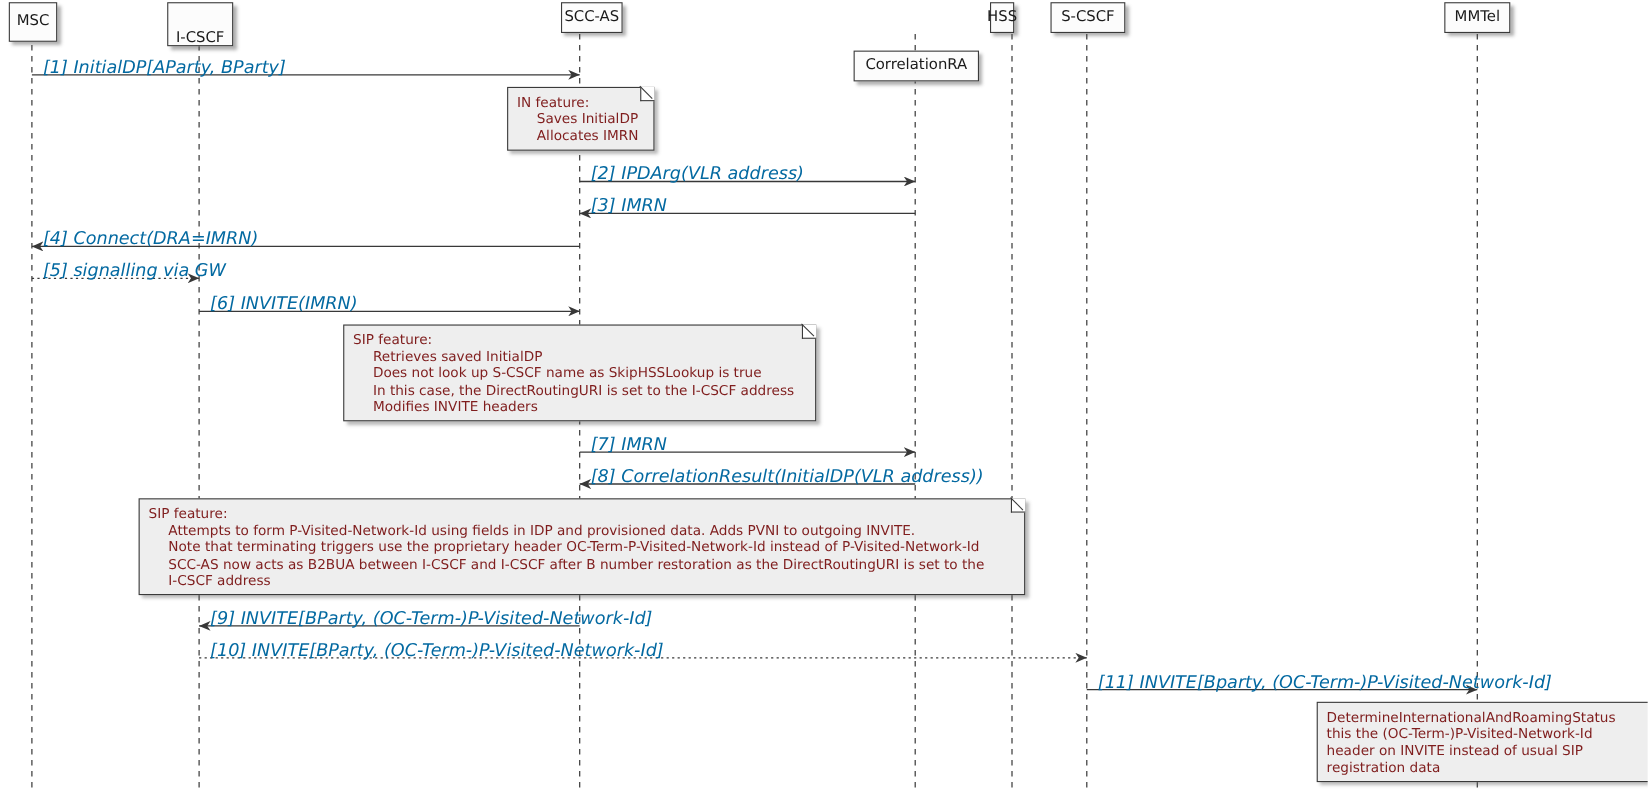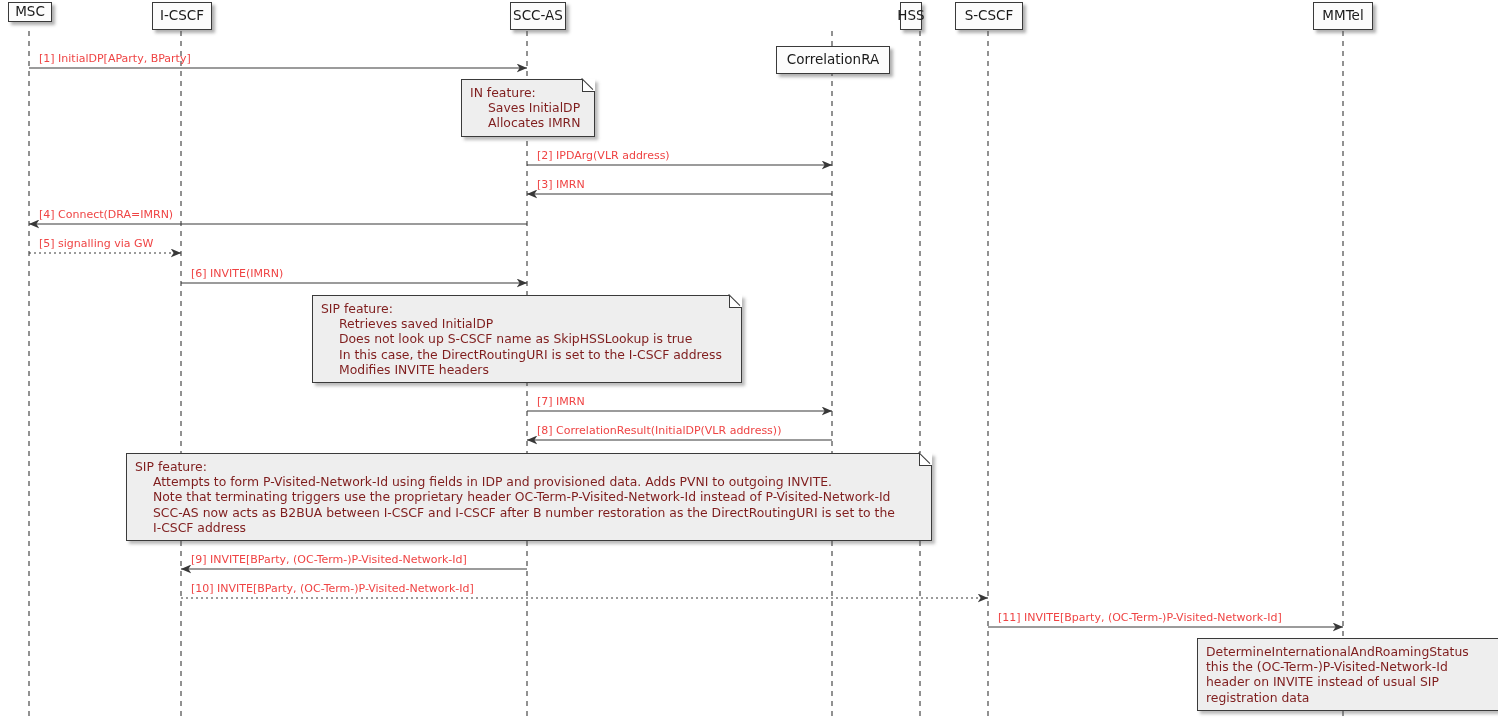--- a/index.html
+++ b/index.html
@@ -73,25 +73,26 @@
     height: 1.3px;
     background: #3A3A3A;
     transform-origin: 0 0;
     transform: rotate(45deg);
   }
   .note-line { display: block; }
   .note-indent { padding-left: 18px; }
   
   .msg-label {
     position: absolute;
-    font-size: 11px;
-    color: #ef4444;
+    font-size: 16px;
+    color: #0369a1;
     white-space: nowrap;
     z-index: 5;
     line-height: 1;
+    font-style: italic;
   }
 </style>
 </head>
 <body>
 
 <div id="diagram">
   <svg id="svg-layer" viewBox="0 0 1498 720" xmlns="http://www.w3.org/2000/svg">
     <defs>
       <marker id="arrowhead" markerWidth="11" markerHeight="9" refX="10.4" refY="4.5" orient="auto" markerUnits="userSpaceOnUse">
         <path d="M0,0 L10.5,4.5 L0,9 L3,4.5 Z" fill="#383838"></path>
@@ -115,24 +116,24 @@
         <line x1="181" y1="283" x2="527" y2="283" stroke="#383838" stroke-width="1.2" marker-end="url(#arrowhead)"></line>
         <line x1="527" y1="411" x2="832" y2="411" stroke="#383838" stroke-width="1.2" marker-end="url(#arrowhead)"></line>
         <line x1="832" y1="440" x2="527" y2="440" stroke="#383838" stroke-width="1.2" marker-end="url(#arrowhead)"></line>
         <line x1="527" y1="569" x2="181" y2="569" stroke="#383838" stroke-width="1.2" marker-end="url(#arrowhead)"></line>
         <line x1="181" y1="598" x2="988" y2="598" stroke="#383838" stroke-width="1.2" stroke-dasharray="2,3" marker-end="url(#arrowhead)"></line>
         <line x1="988" y1="627" x2="1343" y2="627" stroke="#383838" stroke-width="1.2" marker-end="url(#arrowhead)"></line>
       </g>
   </svg>
 
   <div id="participants-layer">
-      <div class="participant" style="left: 8px; top: 2px; width: 44px; height: 20px;">
+      <div class="participant" style="left: 8px; top: 2px; width: 44px; height: 36px;">
         <span>MSC</span>
       </div>
-      <div class="participant" style="left: 152px; top: 2px; width: 60px; height: 28px;">
+      <div class="participant" style="left: 152px; top: 2px; width: 60px; height: 40px; align-items: flex-end;">
         <span>I-CSCF</span>
       </div>
       <div class="participant" style="left: 510px; top: 2px; width: 56px; height: 28px;">
         <span>SCC-AS</span>
       </div>
       <div class="participant" style="left: 776px; top: 2px; width: 114px; height: 28px; margin-top: 44px;">
         <span>CorrelationRA</span>
       </div>
       <div class="participant" style="left: 900px; top: 2px; width: 22px; height: 28px;">
         <span>HSS</span>

